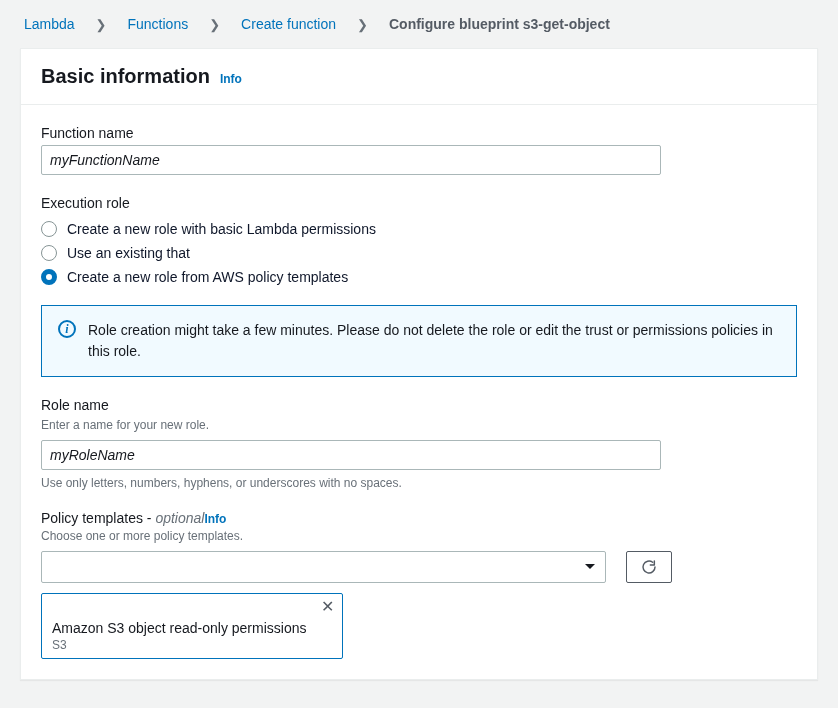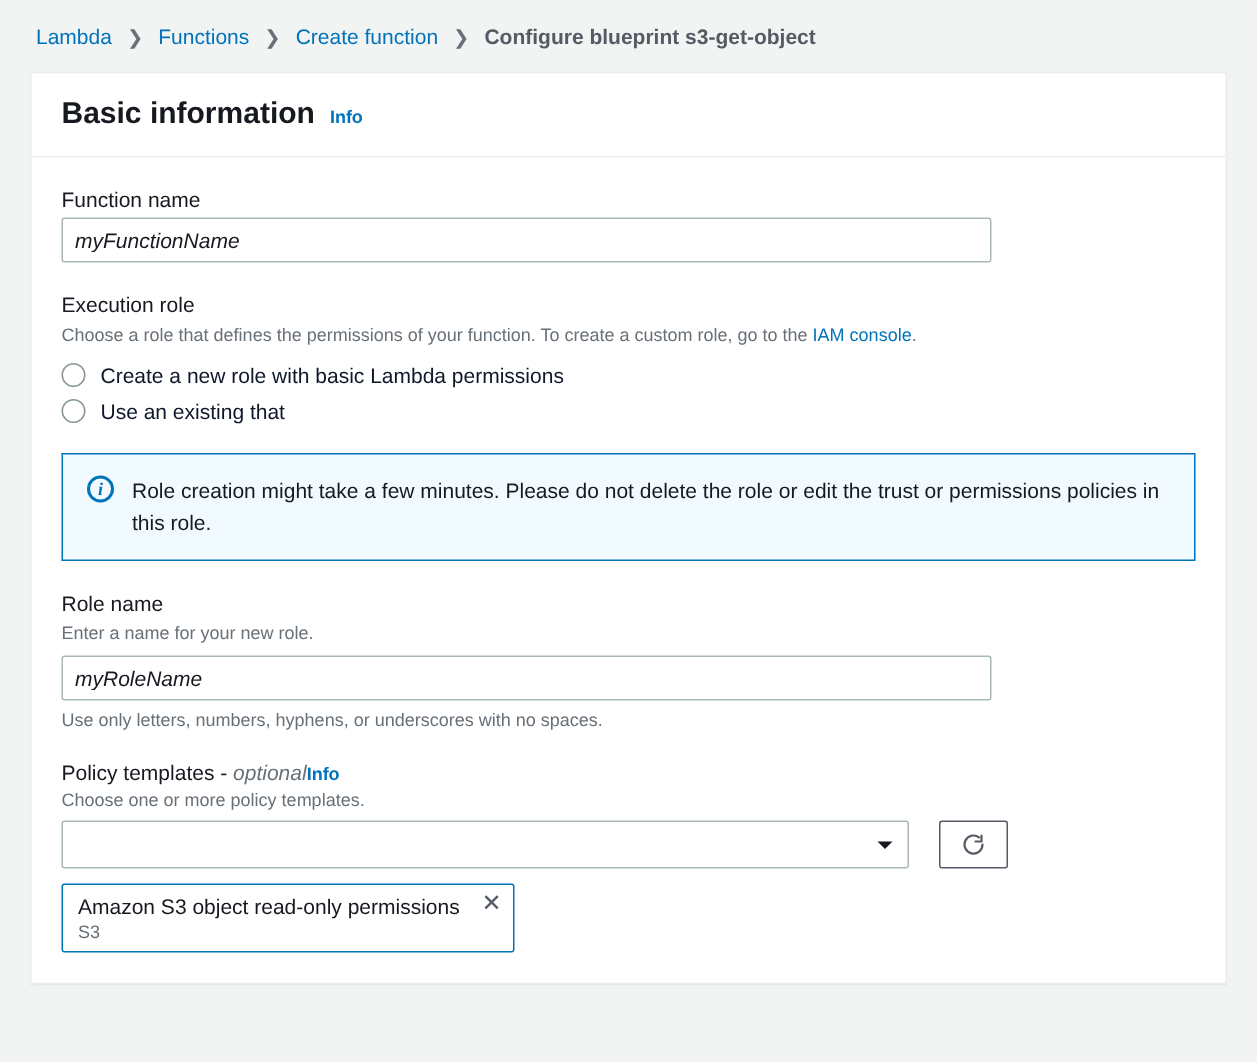--- a/index.html
+++ b/index.html
@@ -8,21 +8,21 @@
       background: #f2f3f3;
       color: #16191f;
       font-size: 14px;
       width: 838px;
       height: 708px;
       padding: 12px 20px 20px 20px;
     }
     .breadcrumbs {
       display: flex;
       align-items: center;
-      gap: 10px;
+      gap: 21px;
       padding: 4px 4px 16px 4px;
       font-size: 14px;
     }
     .breadcrumbs a {
       color: #0073bb;
       text-decoration: none;
       cursor: pointer;
     }
     .breadcrumbs .chevron {
       color: #687078;
@@ -178,21 +178,21 @@
     .token-row { margin-top: 10px; }
     .token {
       display: inline-flex;
       flex-direction: column;
       border: 1px solid #0073bb;
       border-radius: 2px;
       padding: 6px 36px 6px 10px;
       position: relative;
       background: #fff;
     }
-    .token .t-main { font-size: 14px; color: #16191f; }
+    .token .t-main { font-size: 14px; color: #16191f; margin-top: 20px; }
     .token .t-sub { font-size: 12px; color: #687078; margin-top: 2px; }
     .token .remove {
       position: absolute;
       right: 8px;
       top: 5px;
       font-size: 16px;
       color: #545b64;
       cursor: pointer;
       line-height: 1;
       background: none;
@@ -219,31 +219,32 @@
   </div>
   <div class="panel-body">
 
     <div class="form-group">
       <label class="label">Function name</label>
       <input type="text" class="text-input" value="myFunctionName" style="">
     </div>
 
     <div class="form-group">
       <label class="label">Execution role</label>
-      <div class="description">
-        <span>Choose a role that defines the permissions of your function. To create a custom role, go to the </span><a class="inline-link">IAM console</a><span>.</span>
-      </div>
       <div class="radio-list">
         <div class="radio-item">
           <span class="radio-circle"></span>
           <span class="radio-label">Create a new role with basic Lambda permissions</span>
         </div>
         <div class="radio-item">
           <span class="radio-circle"></span>
           <span class="radio-label">Use an existing that</span>
+        </div>
+        <div class="radio-item selected">
+          <span class="radio-circle"></span>
+          <span class="radio-label">Create a new role from AWS policy templates</span>
         </div>
       </div>
     </div>
 
     <div class="alert">
       <span class="alert-icon">i</span>
       <span class="alert-text">Role creation might take a few minutes. Please do not delete the role or edit the trust or permissions policies in this role.</span>
     </div>
 
     <div class="form-group">

